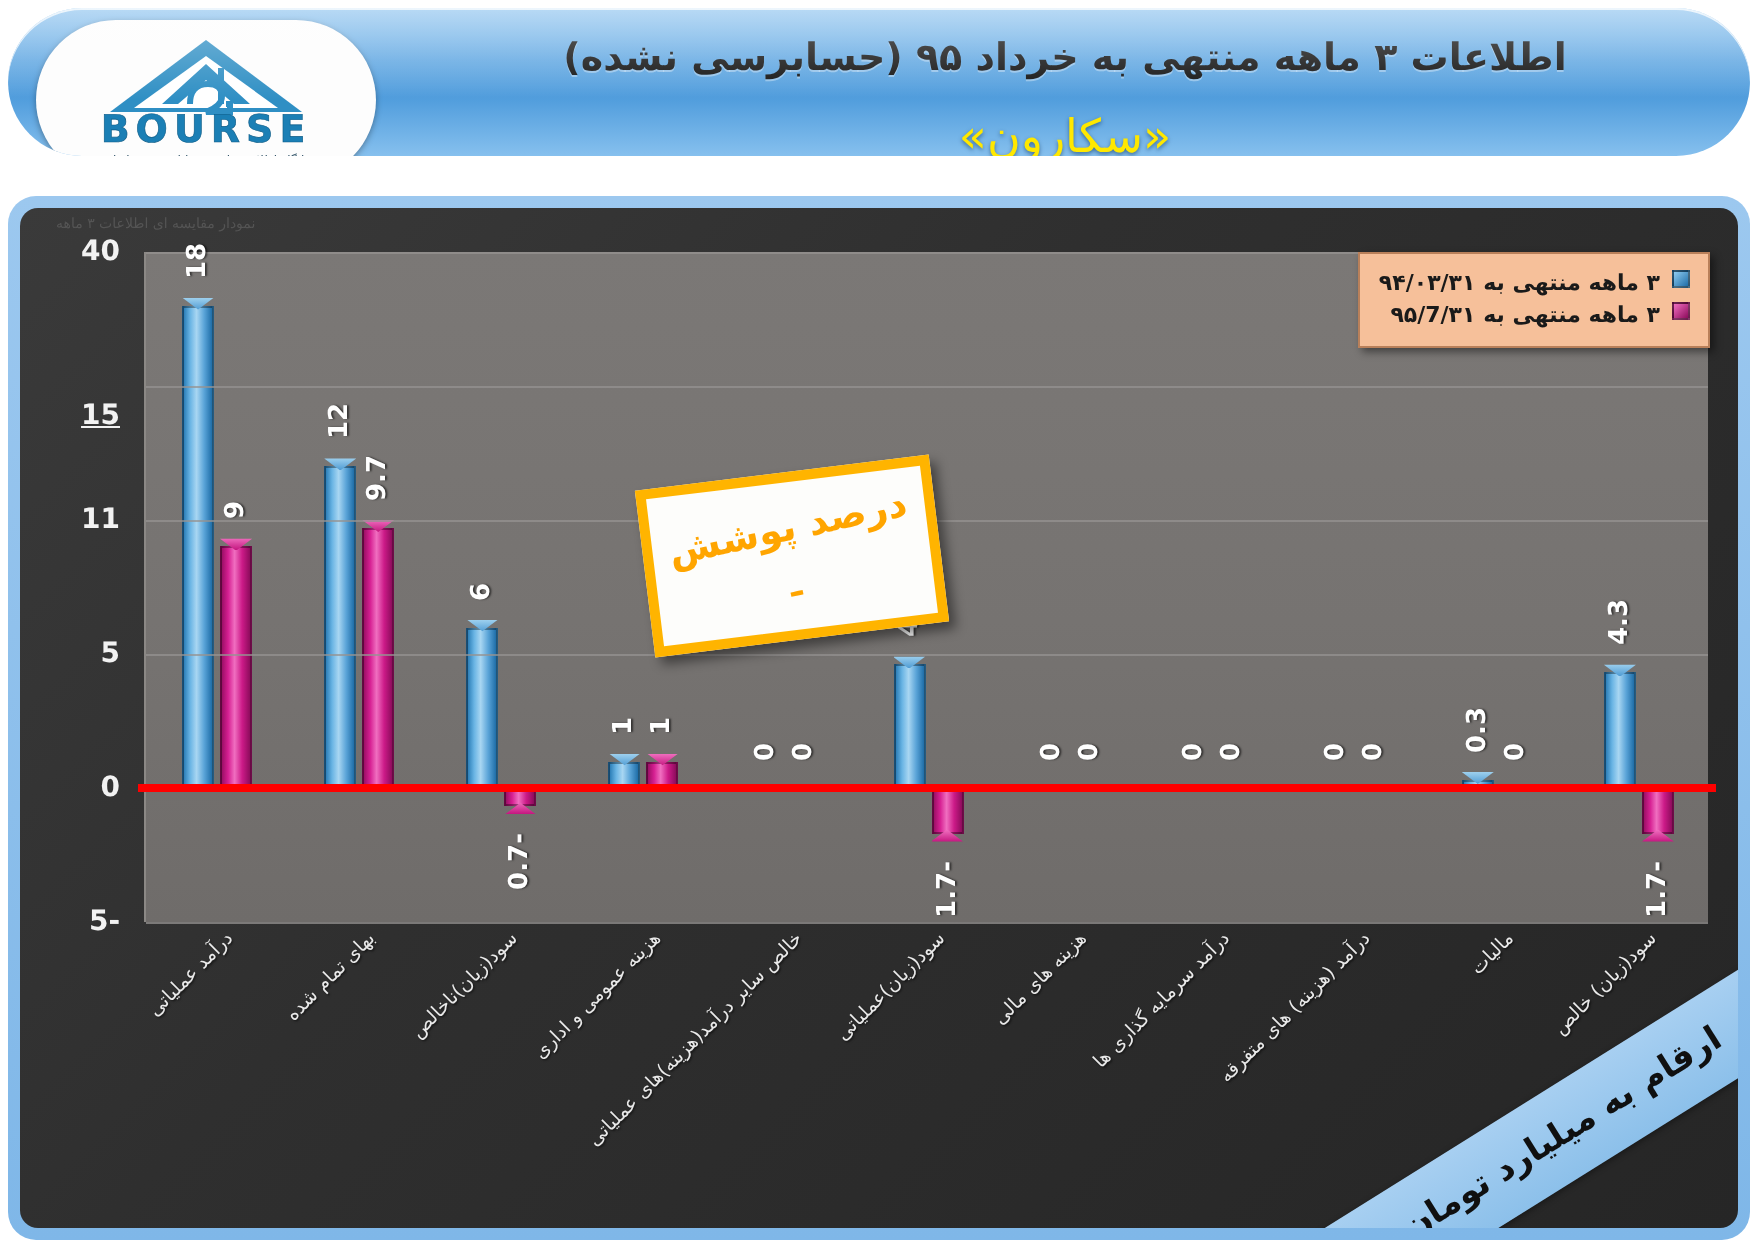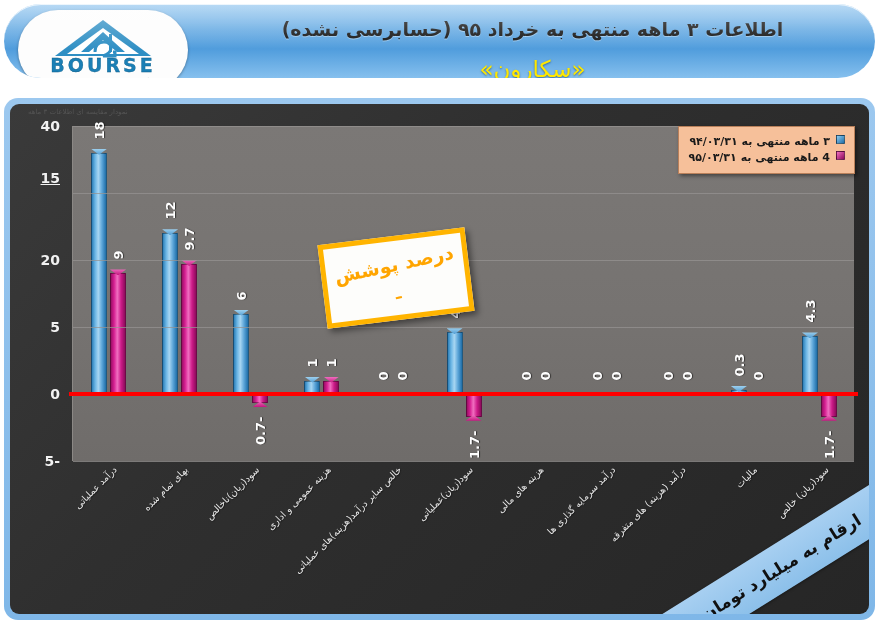--- a/index.html
+++ b/index.html
@@ -199,22 +199,22 @@
     <div class="title-sub">«سکارون»</div>
   </div>
 
   <div class="chart-frame">
     <div class="chart-inner">
 
       <div class="ghosttext">نمودار مقایسه ای اطلاعات ۳ ماهه</div>
 
       <div class="ylabels">
           <div class="ylabel" style="top: 0px;">40</div>
-          <div class="ylabel" style="top: 52px; text-decoration: underline;">15</div>
-          <div class="ylabel" style="top: 134px;">20</div>
+          <div class="ylabel" style="top: 82px; text-decoration: underline;">15</div>
+          <div class="ylabel" style="top: 134px;">11</div>
           <div class="ylabel" style="top: 201px;">5</div>
           <div class="ylabel" style="top: 268px;">0</div>
           <div class="ylabel" style="top: 335px;">-5</div>
         </div>
       <div class="plot">
         <div class="bars">
             <div class="bar blue" style="left: 18.0455px; width: 16px; height: 241.2px; top: 26.8px;"></div>
             <div class="vlabel" style="left: 26.0455px; top: 20.8px; transform: translate(-50%, -100%) rotate(-90deg) translateX(50%);">18</div>
             <div class="bar blue" style="left: 89.1364px; width: 16px; height: 160.8px; top: 107.2px;"></div>
             <div class="vlabel" style="left: 97.1364px; top: 101.2px; transform: translate(-50%, -100%) rotate(-90deg) translateX(50%);">12</div>
@@ -271,21 +271,21 @@
           <div class="cat" style="right: 31.5455px;">سود(زیان) خالص</div>
         </div>
 
       <div class="legend">
         <div class="legend-row">
           <span class="swatch blue"></span>
           <span class="legend-text">۳ ماهه منتهی به ۹۴/۰۳/۳۱</span>
         </div>
         <div class="legend-row">
           <span class="swatch mag"></span>
-          <span class="legend-text">4 ماهه منتهی به ۹۵/۰۳/۳۱</span>
+          <span class="legend-text">۳ ماهه منتهی به ۹۵/7/۳۱</span>
         </div>
       </div>
 
       <div class="note">
         <div class="note-text">درصد پوشش</div>
         <div class="note-dash">ـ</div>
       </div>
 
       <div class="ribbon">
         <span class="ribbon-text">ارقام به میلیارد تومان</span>

